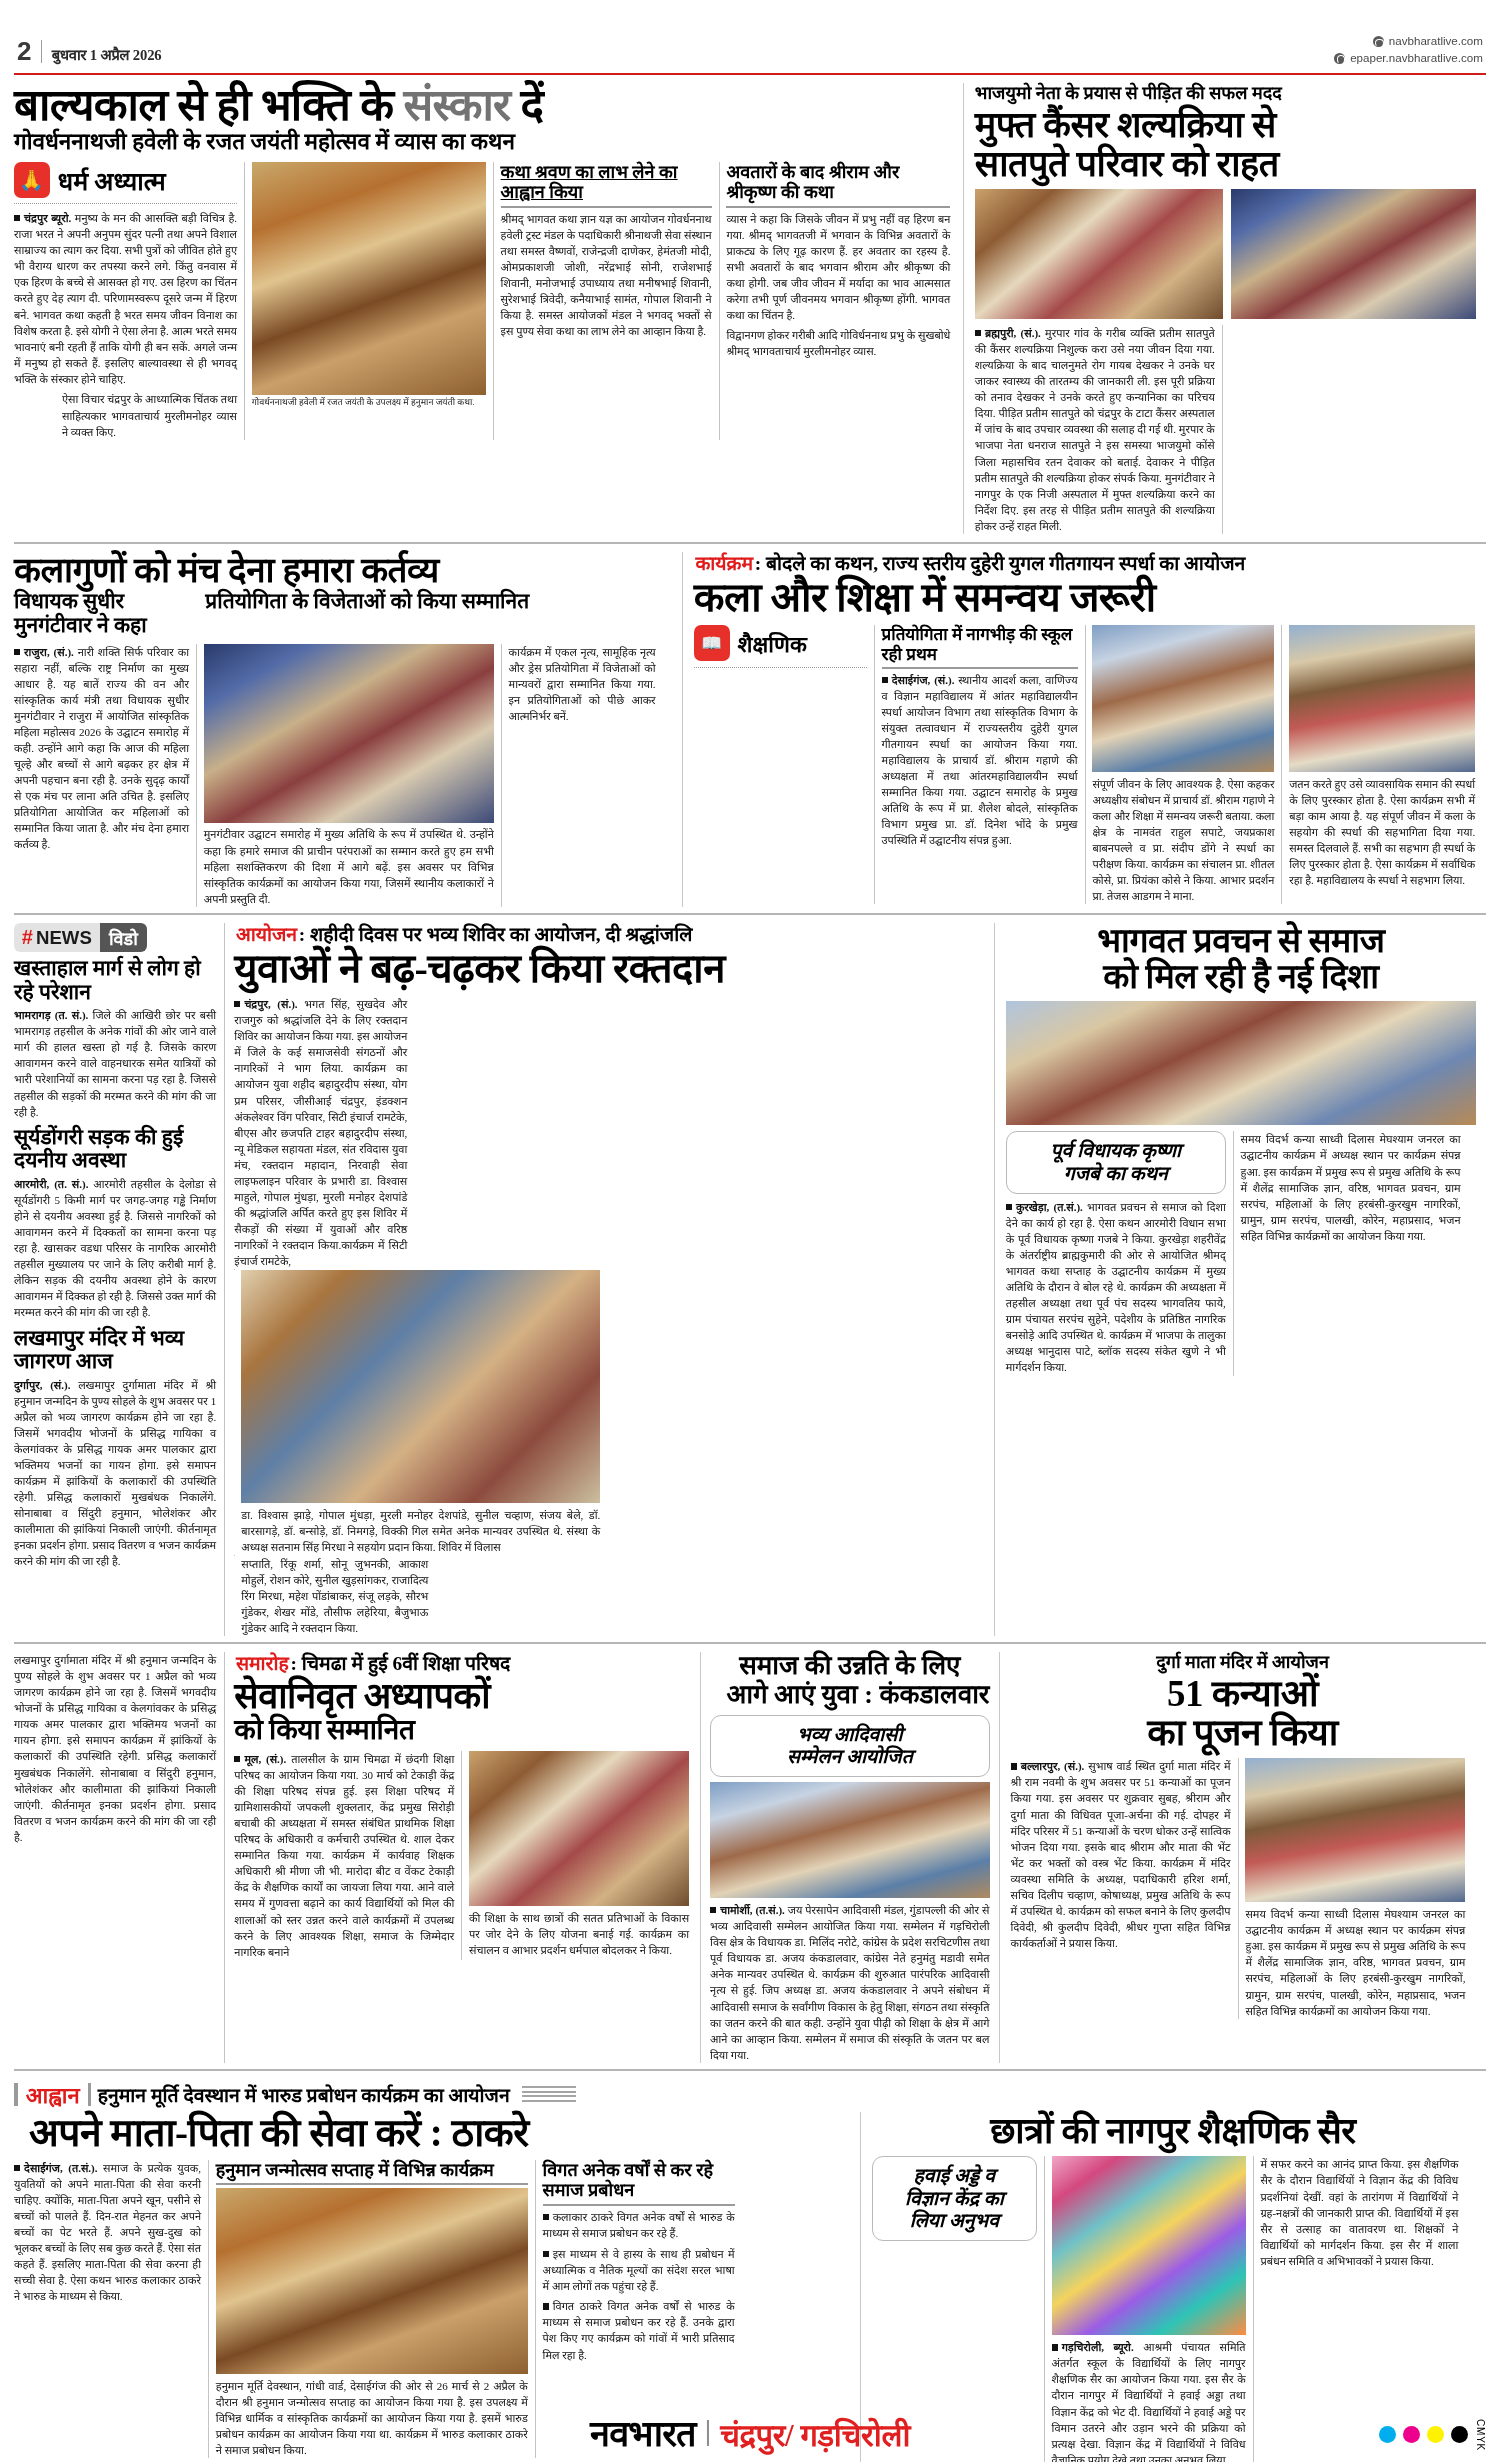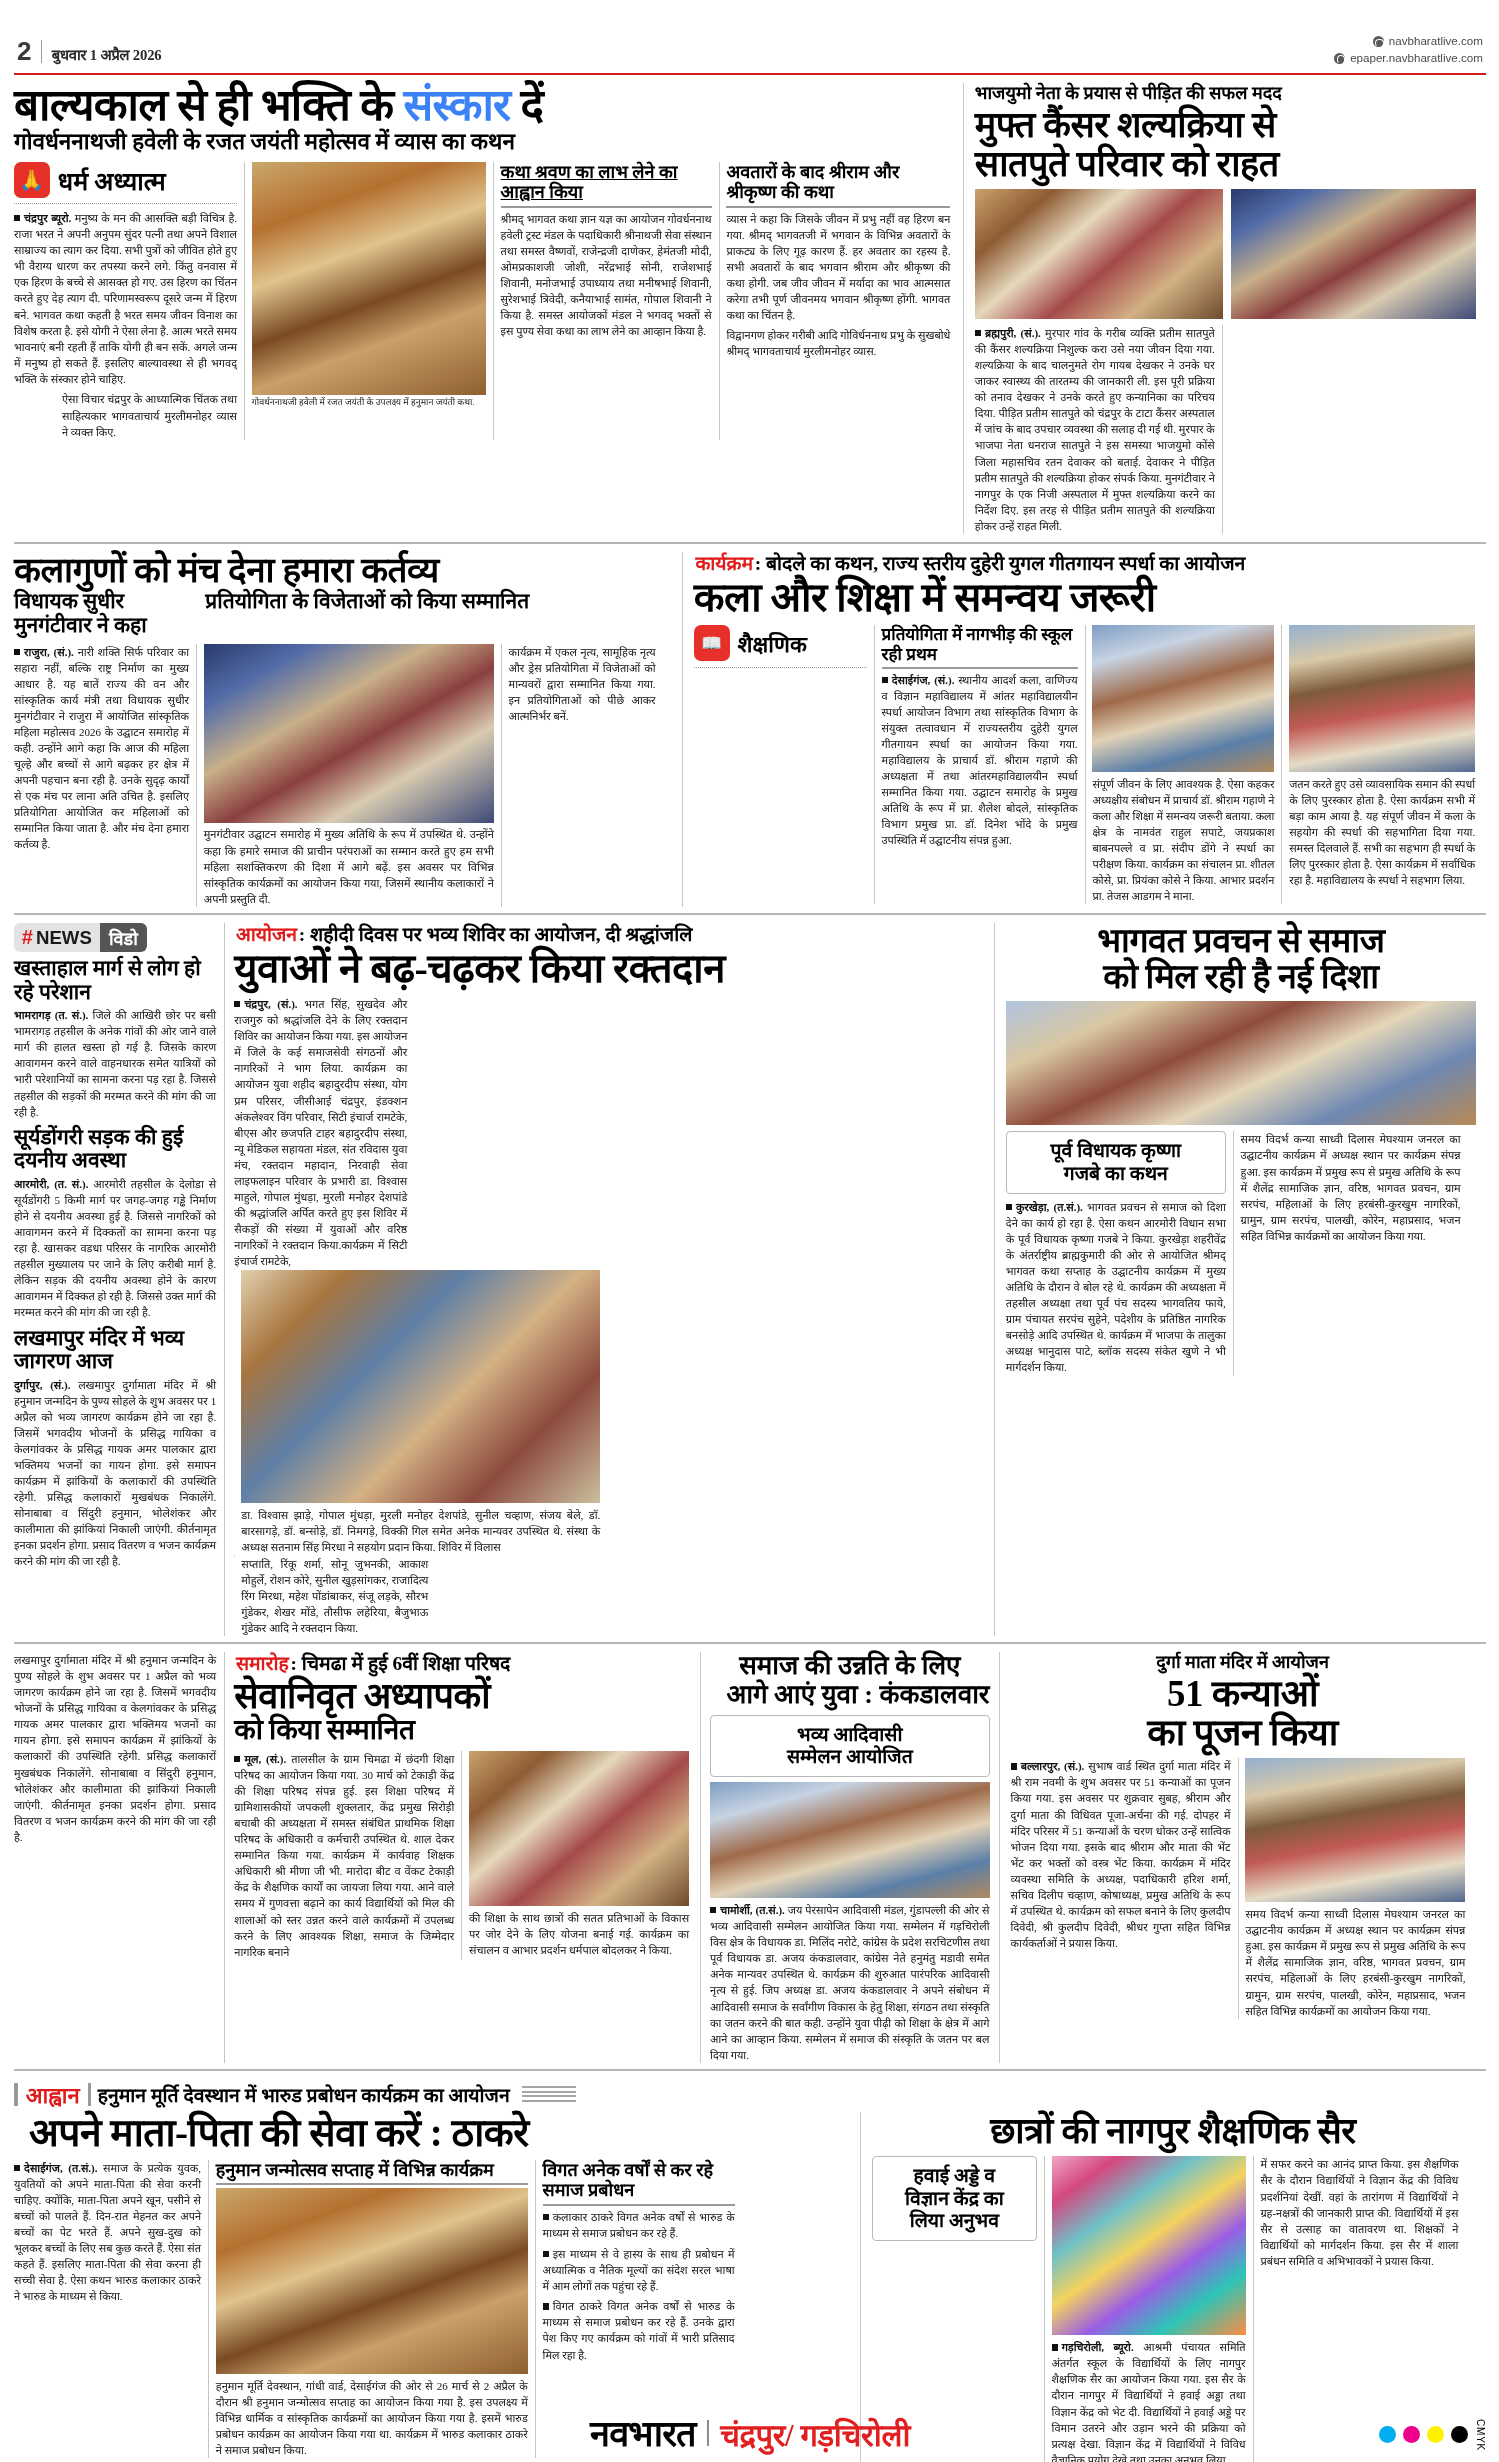--- a/index.html
+++ b/index.html
@@ -29,21 +29,21 @@
   .glob:after{content:"";position:absolute;left:2.3px;top:2.3px;width:6.2px;height:6.2px;border-radius:50%;border:1.2px solid #fff;border-bottom-color:transparent;}
 
   .rule-red { height:2.3px; background:#d11a1a; margin:6.2px 0 0 0; }
 
   
   .hl-xl { font-size:42px; font-weight:700; line-height:1.04; letter-spacing:-0.8px; }
   .hl-lg { font-size:34px; font-weight:700; line-height:1.06; letter-spacing:-0.5px; }
   .hl-md { font-size:26px; font-weight:700; line-height:1.1; }
   .hl-sm { font-size:20px; font-weight:700; line-height:1.12; }
   .hl-xs { font-size:16.3px; font-weight:700; line-height:1.15; }
-  .red { color:#3b82f6; }
+  .red { color:#737373; }
   .kicker { font-size:18px; font-weight:700; line-height:1.2; }
   .sub { font-size:20px; font-weight:700; line-height:1.14; }
   .body-t {
     font-size:11px; line-height:1.46; text-align:justify; color:#111;
     font-family:"Liberation Serif", serif;
   }
   .body-t b { font-weight:700; }
   .bullet { display:inline-block;width:6.2px;height:6.2px;background:#111;margin-right:3.9px;vertical-align:0.8px; }
   .dotrule { height:0; border-top:1.6px dotted #9a9a9a; margin:5.4px 0 6.2px; }
   .vline { width:0.8px; background:#c8c8c8; }
@@ -55,21 +55,21 @@
   .ph3 { background:linear-gradient(165deg,#7f9ec4 0%,#c7d3e2 20%,#9e6a4a 42%,#e2d2b6 60%,#5b7fa8 80%,#b08a5e 100%); }
   .ph4 { background:linear-gradient(140deg,#caa26c 0%,#8e5c34 20%,#e6d8bd 38%,#a44a4a 56%,#d2b184 76%,#6f4b2c 100%); }
   .ph5 { background:linear-gradient(170deg,#94b0d0 0%,#d8c9a8 22%,#7d5b3a 40%,#c25a55 58%,#e5dcc6 78%,#52688f 100%); }
   .ph6 { background:linear-gradient(135deg,#e1cfae 0%,#a8753f 18%,#5f7fa6 38%,#d4b184 58%,#8c4b3e 78%,#cbbf9e 100%); }
   .ph7 { background:linear-gradient(155deg,#b0c4de 0%,#d9c7a2 20%,#8e4b3c 40%,#e4d6b8 58%,#6e88b2 78%,#b88a56 100%); }
   .ph8 { background:linear-gradient(145deg,#f0a6c6 0%,#d4487f 15%,#6fc1c8 32%,#f4d35e 48%,#9b5de5 64%,#2ec4b6 80%,#ff8c42 100%); }
 
   .capbar { font-size:9px; color:#222; line-height:1.3; padding-top:2.3px; }
 
   
-  .roundbox { border:0.8px solid #b9b9b9; border-radius:4px; padding:7.8px 9.3px; }
+  .roundbox { border:0.8px solid #b9b9b9; border-radius:11px; padding:7.8px 9.3px;font-style:italic; }
 
   
   .newsbadge { display:inline-flex; height:29.5px; border-radius:6.2px; overflow:hidden; font-family:"Liberation Sans",sans-serif; }
   .nb-a { background:#e3e3e3; display:flex; align-items:center; padding:0 7.8px; font-weight:700; font-size:18.6px; color:#1a1a1a; }
   .nb-a .hash { color:#e01b1b; margin-right:3.1px; font-size:20px; }
   .nb-b { background:#555; color:#fff; display:flex; align-items:center; padding:0 9.3px; font-weight:700; font-size:18px; font-family:"Liberation Serif",serif; }
 
   
   .tag { display:inline-block; background:#fff; color:#e01b1b; font-weight:700; font-size:19.4px; padding:0 1.6px; }
   .tagline { font-size:19.4px; font-weight:700; }

